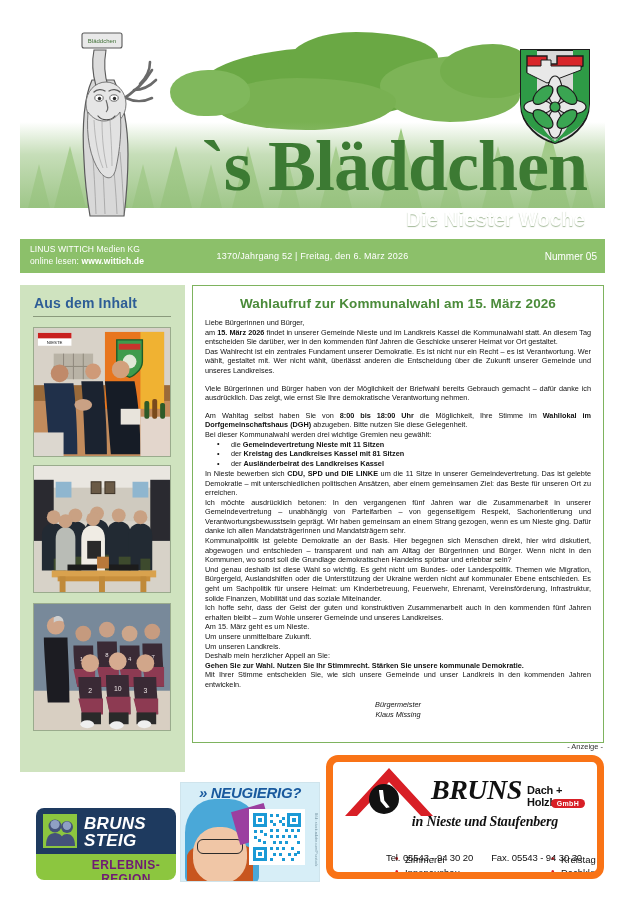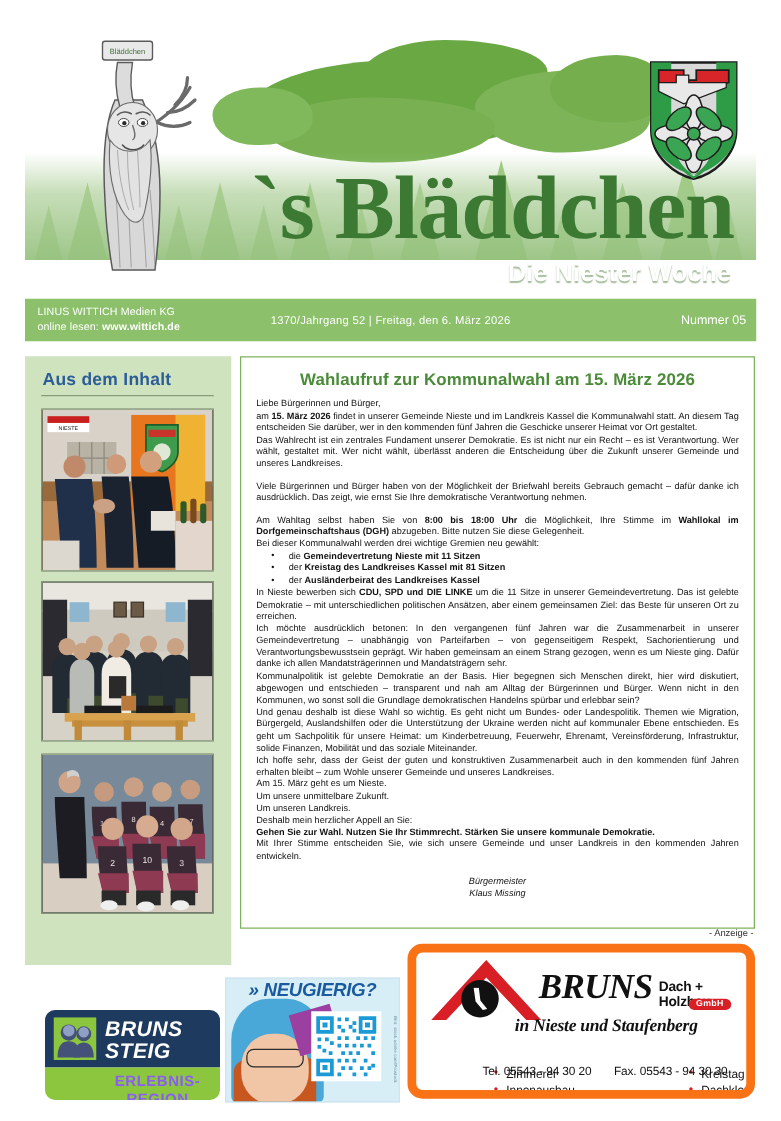--- a/index.html
+++ b/index.html
@@ -261,21 +261,21 @@
     font-style: italic;
     font-size: 17px;
     letter-spacing: .3px;
     line-height: 1;
   }
   .gs-word1 { top: 7px; }
   .gs-word2 { top: 24px; }
   .gs-region {
     position: absolute; left: 0; right: 0; top: 50px;
     text-align: center;
-    color: #8b5cf6;
+    color: #701a75;
     font-weight: bold;
     font-size: 12px;
     letter-spacing: .4px;
     padding-left: 40px;
   }
 
   
   .ad-neu {
     left: 180px; top: 782px; width: 140px; height: 100px;
     background: #d7eef7;

